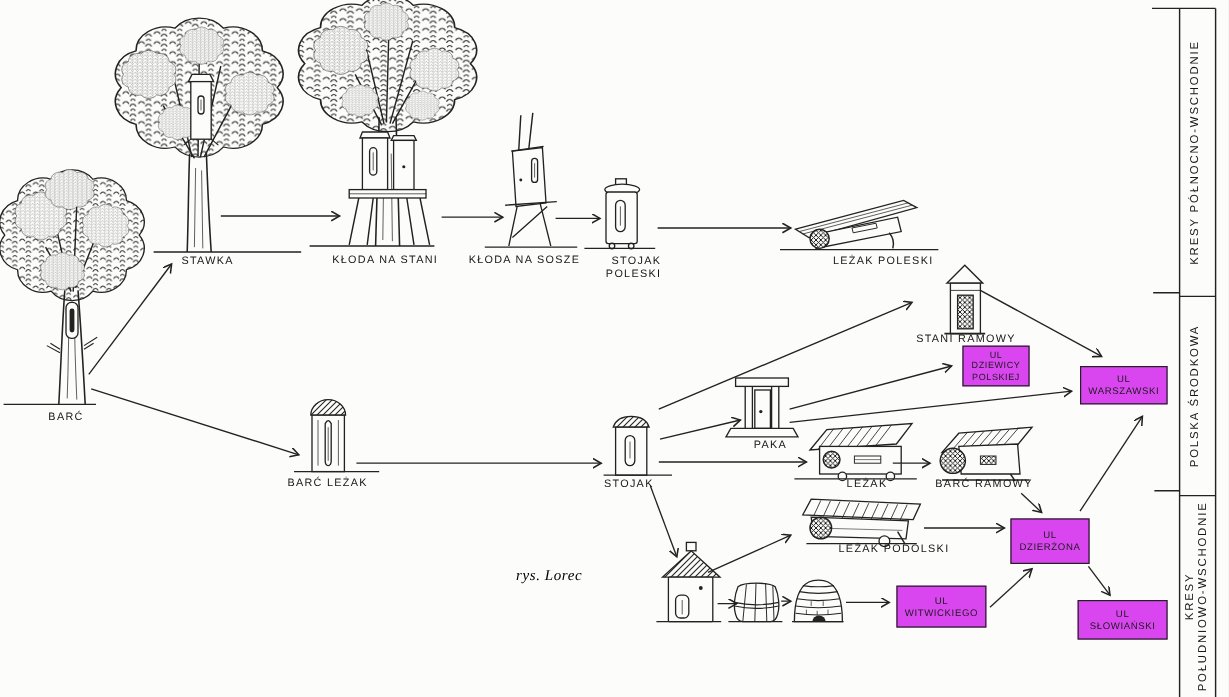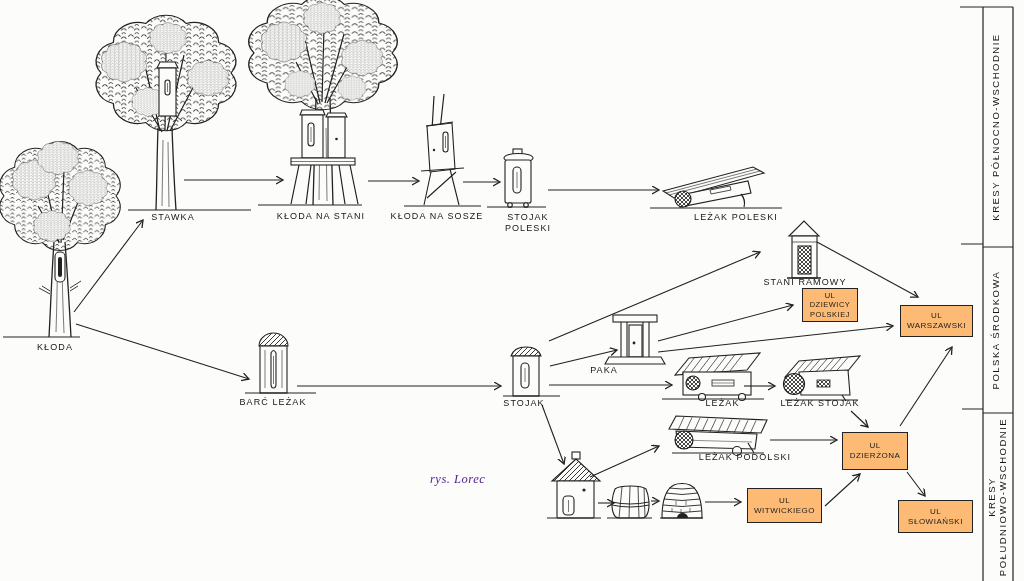--- a/index.html
+++ b/index.html
@@ -1,28 +1,28 @@
 <!DOCTYPE html>
 <html><head>
 <meta charset="utf-8">
 <style>
   html,body{margin:0;padding:0;background:#e8e8e8;}
   .stage{position:relative;width:1024px;height:581px;background:#fcfcfb;overflow:hidden;
          font-family:"Liberation Sans",sans-serif;color:#1b1b1b;}
   .art{position:absolute;left:0;top:0;}
-  .lbl{position:absolute;font-size:9px;letter-spacing:1.1px;text-align:center;
+  .lbl{position:absolute;font-size:9px;letter-spacing:1.1px;text-align:right;
        white-space:pre-line;line-height:1.2;color:#161616;transform:translateX(-50%);}
-  .box{position:absolute;border:1.5px solid #222;background:#fdba74;display:flex;
+  .box{position:absolute;border:1.5px solid #222;background:#d946ef;display:flex;
        align-items:center;justify-content:center;text-align:center;font-size:8px;
        letter-spacing:0.5px;line-height:1.25;white-space:pre-line;box-sizing:border-box;}
   .box.small{font-size:7.5px;}
   .vlabel{position:absolute;font-size:9.5px;letter-spacing:1.5px;text-align:center;
           white-space:pre-line;line-height:1.15;transform:rotate(-90deg);color:#161616;}
   .credit{position:absolute;font-family:"Liberation Serif",serif;font-style:italic;
-          font-size:12.5px;letter-spacing:0.5px;color:#4c1d95;}
+          font-size:12.5px;letter-spacing:0.5px;color:#000000;}
 </style>
 </head>
 <body>
 
 <div class="stage">
 
 <svg class="art" width="1024" height="581" viewBox="0 0 1024 581">
   <defs>
     <pattern id="fol" width="10" height="8" patternUnits="userSpaceOnUse">
       <rect width="10" height="8" fill="#fcfcfb"></rect>
@@ -237,33 +237,33 @@
     <line x1="825" y1="506" x2="860" y2="474" marker-end="url(#ah)"></line>
     <line x1="907" y1="472" x2="925" y2="496" marker-end="url(#ah)"></line>
   </g>
 
   <g stroke="#222" stroke-width="1.2" fill="none">
     <path d="M983,7 V581 M1013,7 V581 M983,7 H1013 M960,7 H983"></path>
     <path d="M961,244 H983 M983,247 H1013 M962,409 H983 M983,413 H1013"></path>
   </g>
 </svg>
 
-<div class="lbl" style="left:55px;top:342px;">KŁODA</div>
+<div class="lbl" style="left:55px;top:342px;">BARĆ</div>
 <div class="lbl" style="left:173px;top:212px;">STAWKA</div>
 <div class="lbl" style="left:321px;top:211px;">KŁODA NA STANI</div>
 <div class="lbl" style="left:437px;top:211px;">KŁODA NA SOSZE</div>
 <div class="lbl" style="left:528px;top:212px;">STOJAK
 POLESKI</div>
 <div class="lbl" style="left:736px;top:212px;">LEŻAK POLESKI</div>
 <div class="lbl" style="left:273px;top:397px;">BARĆ LEŻAK</div>
 <div class="lbl" style="left:524px;top:398px;">STOJAK</div>
-<div class="lbl" style="left:604px;top:365px;">PAKA</div>
+<div class="lbl" style="left:642px;top:365px;">PAKA</div>
 <div class="lbl" style="left:805px;top:277px;">STANI RAMOWY</div>
 <div class="lbl" style="left:716px;top:398px;padding-left:13px;">LEŻAK</div>
-<div class="lbl" style="left:820px;top:398px;">LEŻAK STOJAK</div>
+<div class="lbl" style="left:820px;top:398px;">BARĆ RAMOWY</div>
 <div class="lbl" style="left:722px;top:452px;padding-left:46px;">LEŻAK PODOLSKI</div>
 
 <div class="box small" style="left:802px;top:288px;width:56px;height:34px;"><span>UL
 DZIEWICY
 POLSKIEJ</span></div>
 <div class="box" style="left:900px;top:305px;width:73px;height:32px;"><span>UL
 WARSZAWSKI</span></div>
 <div class="box" style="left:842px;top:432px;width:66px;height:38px;"><span>UL
 DZIERŻONA</span></div>
 <div class="box" style="left:747px;top:488px;width:75px;height:35px;"><span>UL

